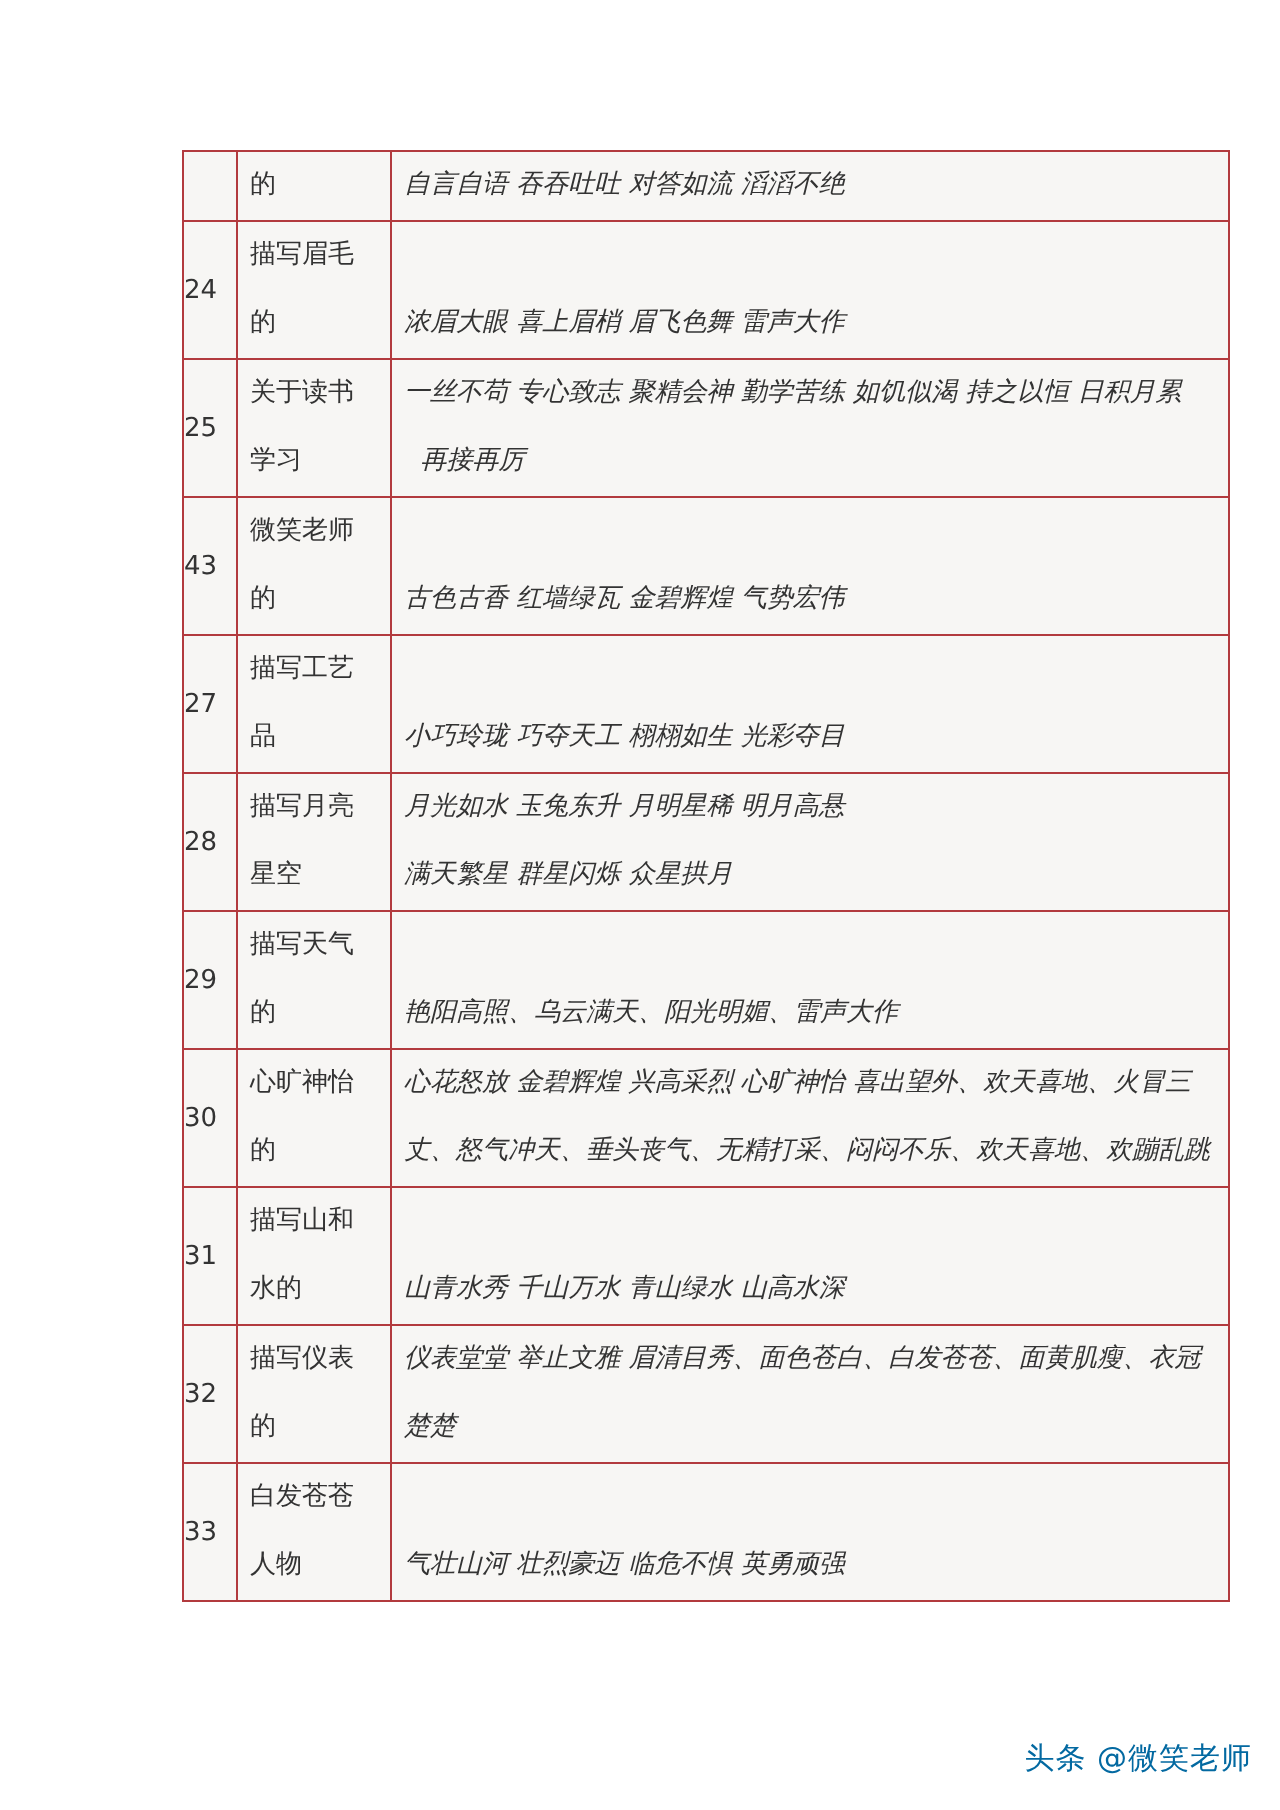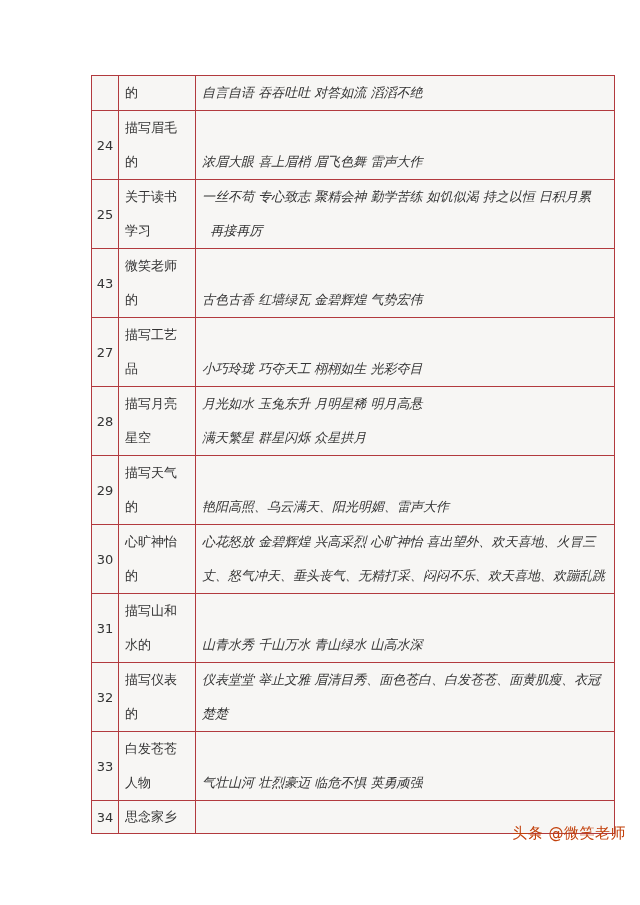--- a/index.html
+++ b/index.html
@@ -16,28 +16,28 @@
   }
   .tbl td {
     border: 1px solid #b23a3e;
     font-size: 13px;
     vertical-align: top;
     padding: 0;
   }
   .c-num { width: 27px; }
   .c-cat { width: 77px; }
   .c-phr { width: auto; }
-  .num { text-align: center; vertical-align: middle !important; font-size: 13px; }
+  .num { text-align: left; vertical-align: middle !important; font-size: 13px; }
   .line { height: 34px; line-height: 34px; white-space: nowrap; overflow: hidden; }
   .cat .line { padding-left: 6px; }
   .phr .line { padding-left: 6px; font-style: italic; }
   .row-short .line { height: 32px; line-height: 32px; }
   .watermark {
-    position: absolute; right: 14px; top: 824px;
-    font-size: 15px; color: #c2410c; letter-spacing: 0.5px; text-align: center;
+    position: absolute; right: 14px; top: 870px;
+    font-size: 15px; color: #0369a1; letter-spacing: 0.5px; text-align: center;
   }
 </style>
 </head>
 <body>
 
 <table class="tbl">
   <colgroup>
       <col class="c-num">
       <col class="c-cat">
       <col class="c-phr">
@@ -156,25 +156,16 @@
       <td class="num">33</td>
       <td class="cat">
         <div class="line">白发苍苍</div>
         <div class="line">人物</div>
       </td>
       <td class="phr">
         <div class="line"></div>
         <div class="line">气壮山河  壮烈豪迈  临危不惧  英勇顽强</div>
       </td>
     </tr>
-    <tr class="row-short">
-      <td class="num">34</td>
-      <td class="cat">
-        <div class="line">思念家乡</div>
-      </td>
-      <td class="phr">
-        <div class="line"></div>
-      </td>
-    </tr>
   </tbody>
 </table>
 
 <div class="watermark">头条 @微笑老师</div>
 
 </body></html>

